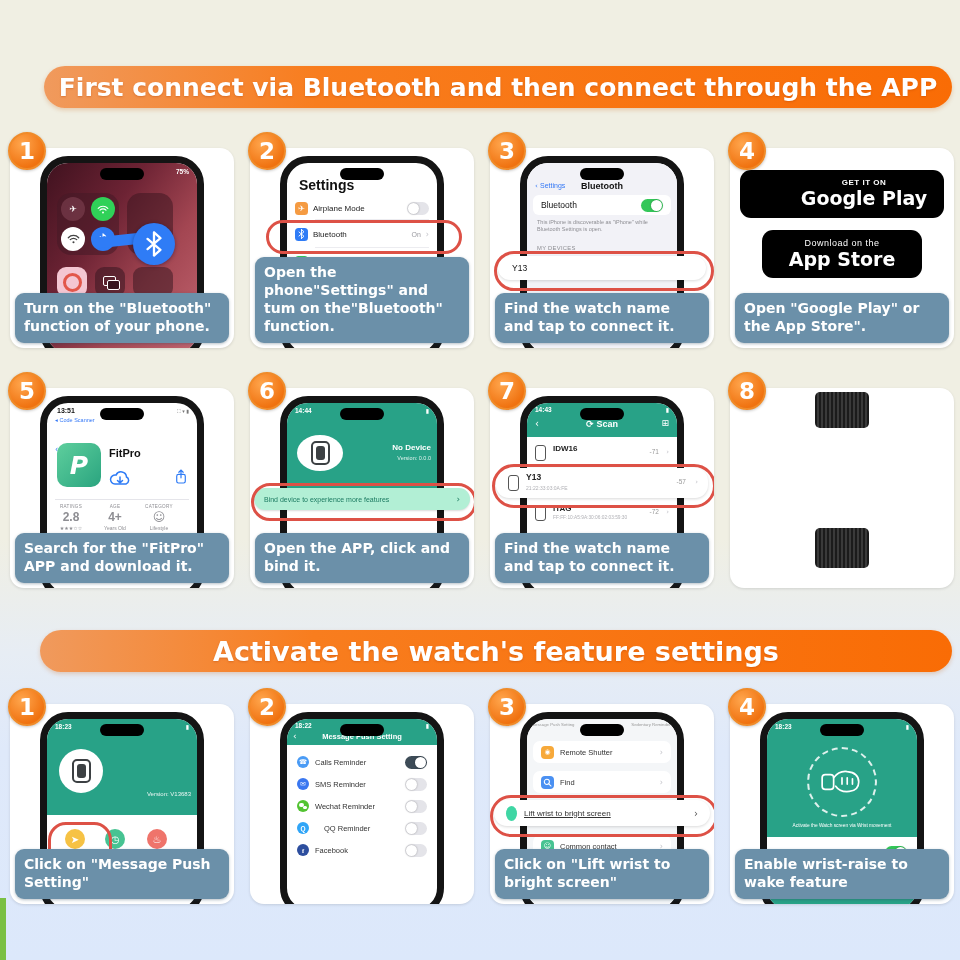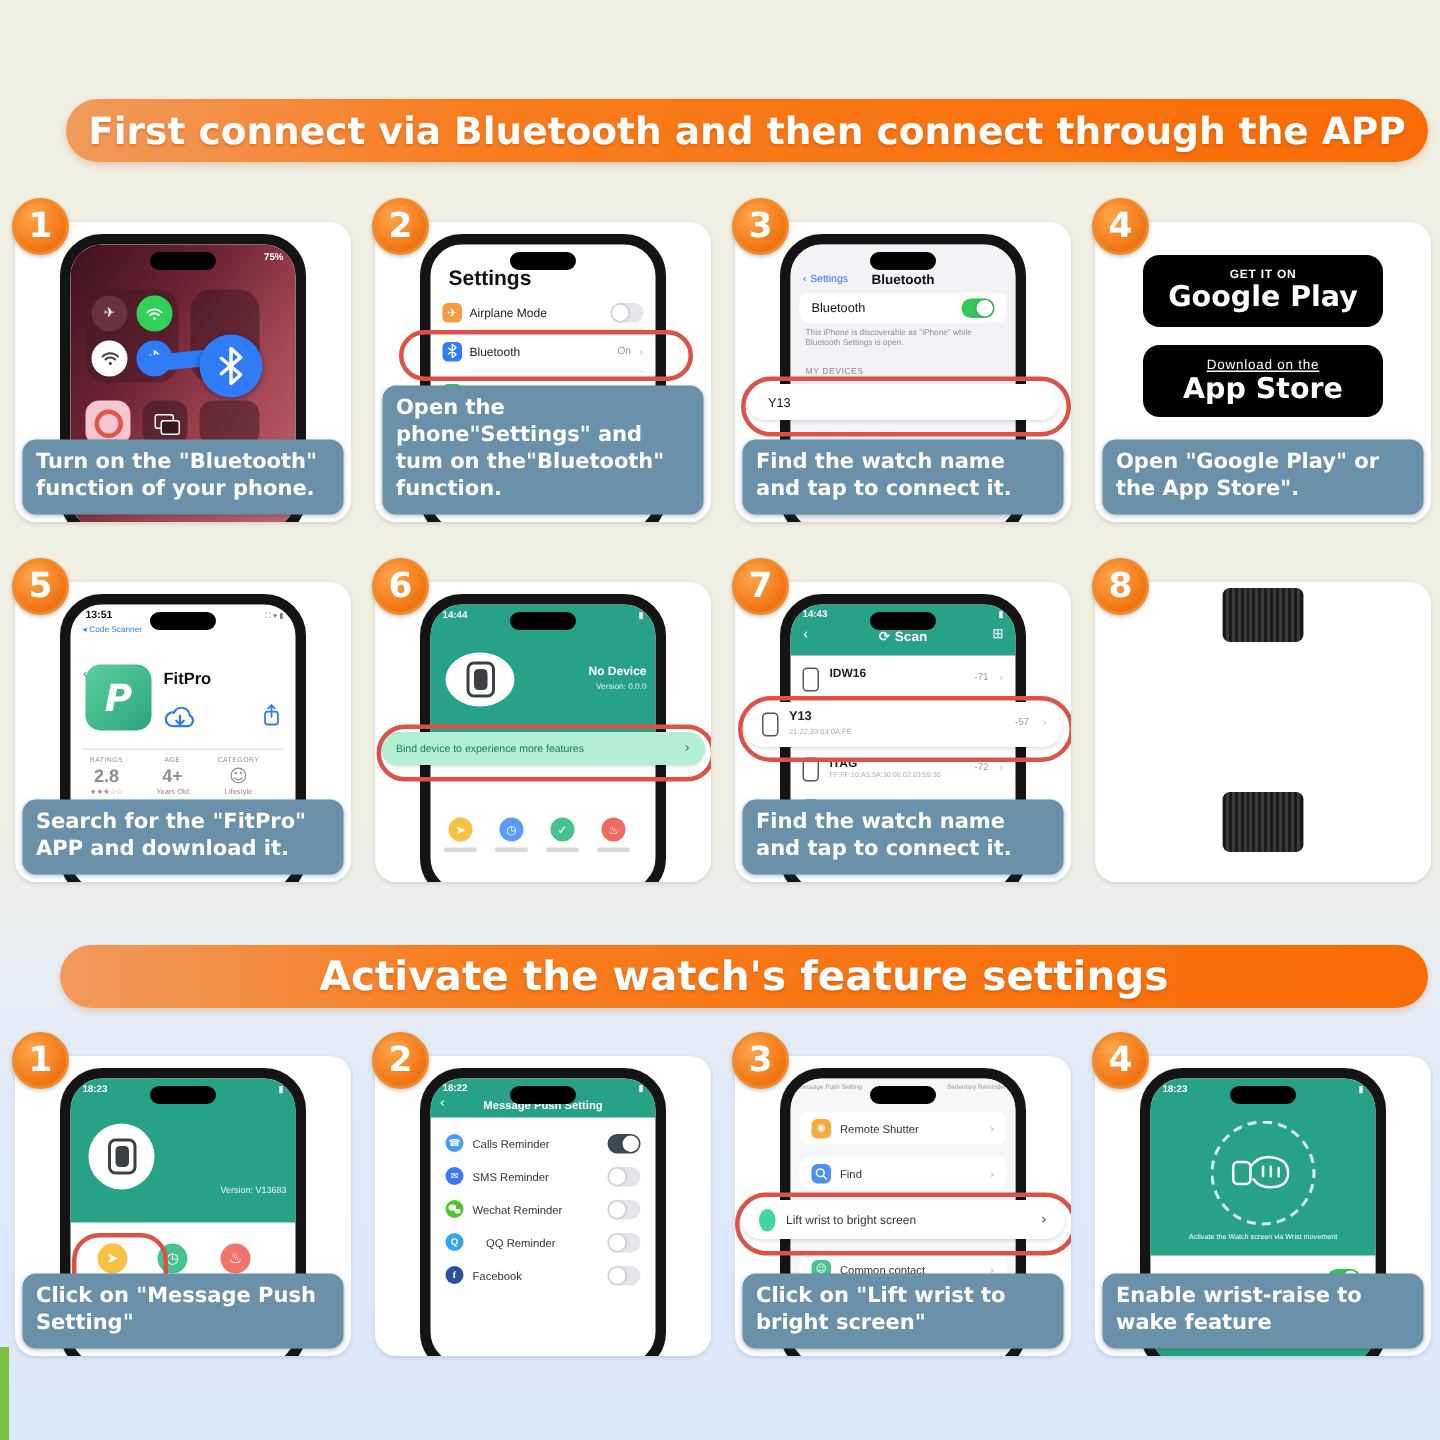--- a/index.html
+++ b/index.html
@@ -295,26 +295,26 @@
         <div class="circ" style="left:4px;width:214px;height:34px;top:103px;"></div>
       </div>
       <div class="caption">Find the watch name and tap to connect it.</div>
     </div>
   </div>
 
   <div class="cell">
     <div class="badge">4</div>
     <div class="card">
       <div class="shot">
-        <div class="sbadge" style="top:22px;">
+        <div class="sbadge" style="top:22px;padding-left:44px;">
           <span class="top">GET IT ON</span>
           <span class="main">Google Play</span>
         </div>
         <div class="sbadge" style="top:82px;">
-          <span class="top" style="font-weight:normal;font-size:9px;text-decoration:underline;">Download on the</span>
+          <span class="top" style="font-weight:normal;font-size:9px;">Download on the</span>
           <span class="main">App Store</span>
         </div>
       </div>
       <div class="caption">Open "Google Play" or the App Store".</div>
     </div>
   </div>
 </div>
 
 <div class="steps-row" id="row2">
 
@@ -390,20 +390,21 @@
             <div class="bar" style="left:77px;"></div>
               <div class="bar" style="left:111px;"></div>
           </div>
         </div>
         <div class="mintpill">
           <span class="t">Bind device to experience more features</span>
           <span class="c">›</span>
         </div>
         <div class="circ" style="left:1px;width:220px;height:32px;top:95px;"></div>
       </div>
+      <div class="caption">Open the APP, click and bind it.</div>
     </div>
   </div>
 
   <div class="cell">
     <div class="badge">7</div>
     <div class="card">
       <div class="shot">
         <div class="phone">
           <div class="island"></div>
           <div class="scr sc">
@@ -568,21 +569,21 @@
             </div>
             <div class="l3row" style="top:116px;">
               <div class="ic glyph" style="background:#47c392;">☺</div>
               <div class="lb">Common contact</div>
                 <span class="chev">›</span>
             </div>
           </div>
         </div>
         <div class="pill" style="left:4px;right:4px;top:96px;height:26px;display:flex;align-items:center;padding:0 12px;gap:7px;box-sizing:border-box;">
           <span style="width:11px;height:15px;background:#3fd6a4;border-radius:50%;flex:0 0 auto;"></span>
-          <span style="font-size:8px;color:#333;flex:1;">Lift wrist to bright screen</span>
+          <span style="font-size:8px;color:#333;flex:1;text-decoration:underline;">Lift wrist to bright screen</span>
           <span class="chev" style="font-size:10px;color:#555;">›</span>
         </div>
         <div class="circ" style="left:0px;width:222px;height:36px;top:91px;"></div>
       </div>
       <div class="caption">Click on "Lift wrist to bright screen"</div>
     </div>
   </div>
 
   <div class="cell">
     <div class="badge">4</div>

